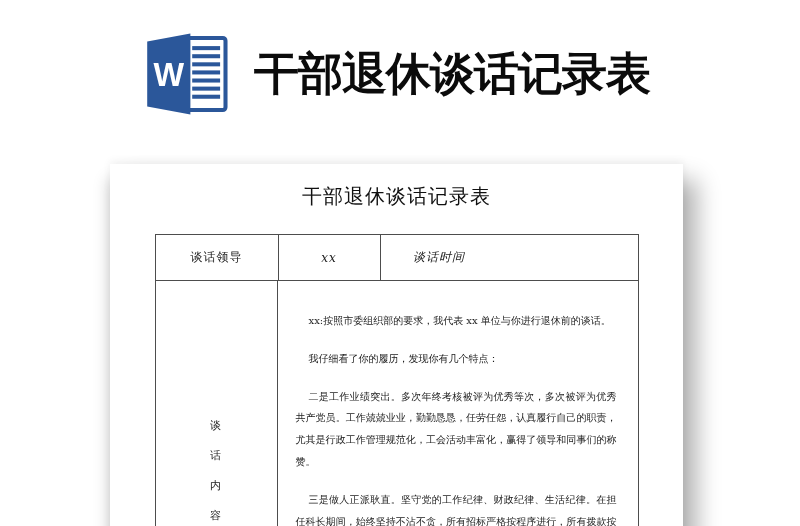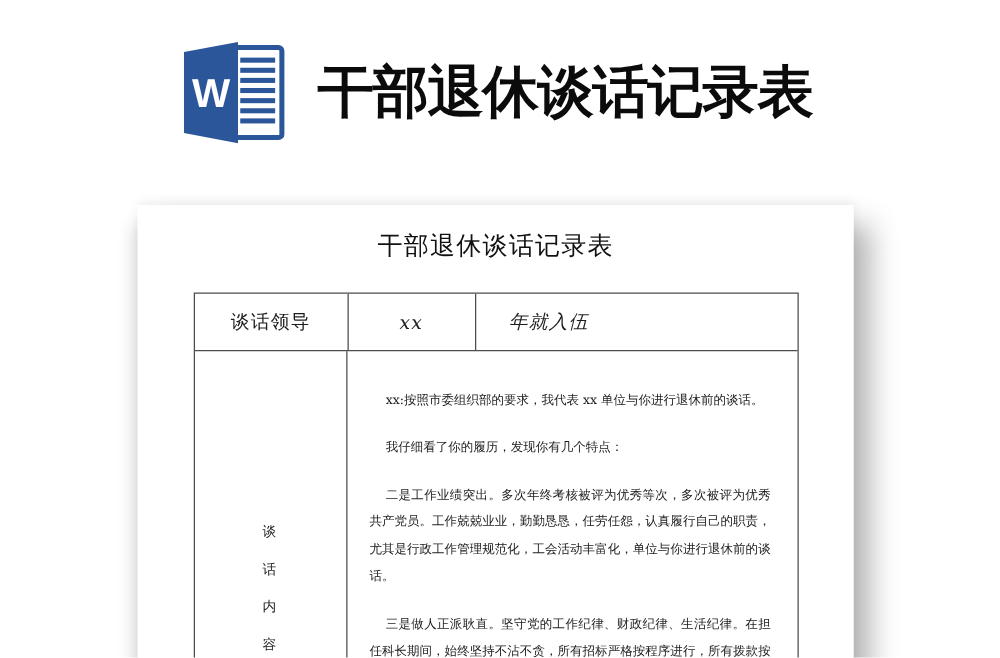--- a/index.html
+++ b/index.html
@@ -39,21 +39,21 @@
     font-size:20px;letter-spacing:1px;color:#111111;white-space:nowrap;
   }
   .doc-table{
     width:484px;margin:24px auto 0;
     border:1px solid var(--border);
     color:var(--text);
   }
   .info-row{display:flex;height:46px;border-bottom:1px solid var(--border);}
   .info-cell{
     display:flex;align-items:center;justify-content:center;
-    font-size:15px;letter-spacing:1px;white-space:nowrap;
+    font-size:12px;letter-spacing:1px;white-space:nowrap;
   }
   .info-cell + .info-cell{border-left:1px solid var(--border);font-style:italic;}
   .c1{width:122px;} .c2{width:102px;} .c3{width:118px;} .c4{width:140px;flex:1;}
 
   .content-row{display:flex;min-height:263px;}
   .label-cell{
     width:122px;border-right:1px solid var(--border);
     display:flex;flex-direction:column;align-items:center;
     padding-top:139px;font-size:11px;letter-spacing:1px;
   }
@@ -86,31 +86,31 @@
   <div class="site-title">干部退休谈话记录表</div>
 </div>
 
 <div class="doc-page">
   <div class="doc-title">干部退休谈话记录表</div>
 
   <div class="doc-table">
     <div class="info-row">
       <div class="info-cell c1">谈话领导</div>
       <div class="info-cell c2">xx</div>
-      <div class="info-cell c3">年就入伍</div>
+      <div class="info-cell c3">谈话时间</div>
     </div>
 
     <div class="content-row">
       <div class="label-cell">
         <div class="vchar">谈</div>
         <div class="vchar">话</div>
         <div class="vchar">内</div>
         <div class="vchar">容</div>
       </div>
       <div class="content-cell">
         <p>xx:按照市委组织部的要求，我代表 xx 单位与你进行退休前的谈话。</p>
         <p>我仔细看了你的履历，发现你有几个特点：</p>
-        <p>二是工作业绩突出。多次年终考核被评为优秀等次，多次被评为优秀共产党员。工作兢兢业业，勤勤恳恳，任劳任怨，认真履行自己的职责，尤其是行政工作管理规范化，工会活动丰富化，单位与你进行退休前的谈话。</p>
+        <p>二是工作业绩突出。多次年终考核被评为优秀等次，多次被评为优秀共产党员。工作兢兢业业，勤勤恳恳，任劳任怨，认真履行自己的职责，尤其是行政工作管理规范化，工会活动丰富化，赢得了领导和同事们的称赞。</p>
         <p>三是做人正派耿直。坚守党的工作纪律、财政纪律、生活纪律。在担任科长期间，始终坚持不沾不贪，所有招标严格按程序进行，所有拨款按合同执行，所有经费由财务把关，扎扎实实做事，清清白白做人。</p>
       </div>
     </div>
   </div>
 </div>
 
 </body></html>

